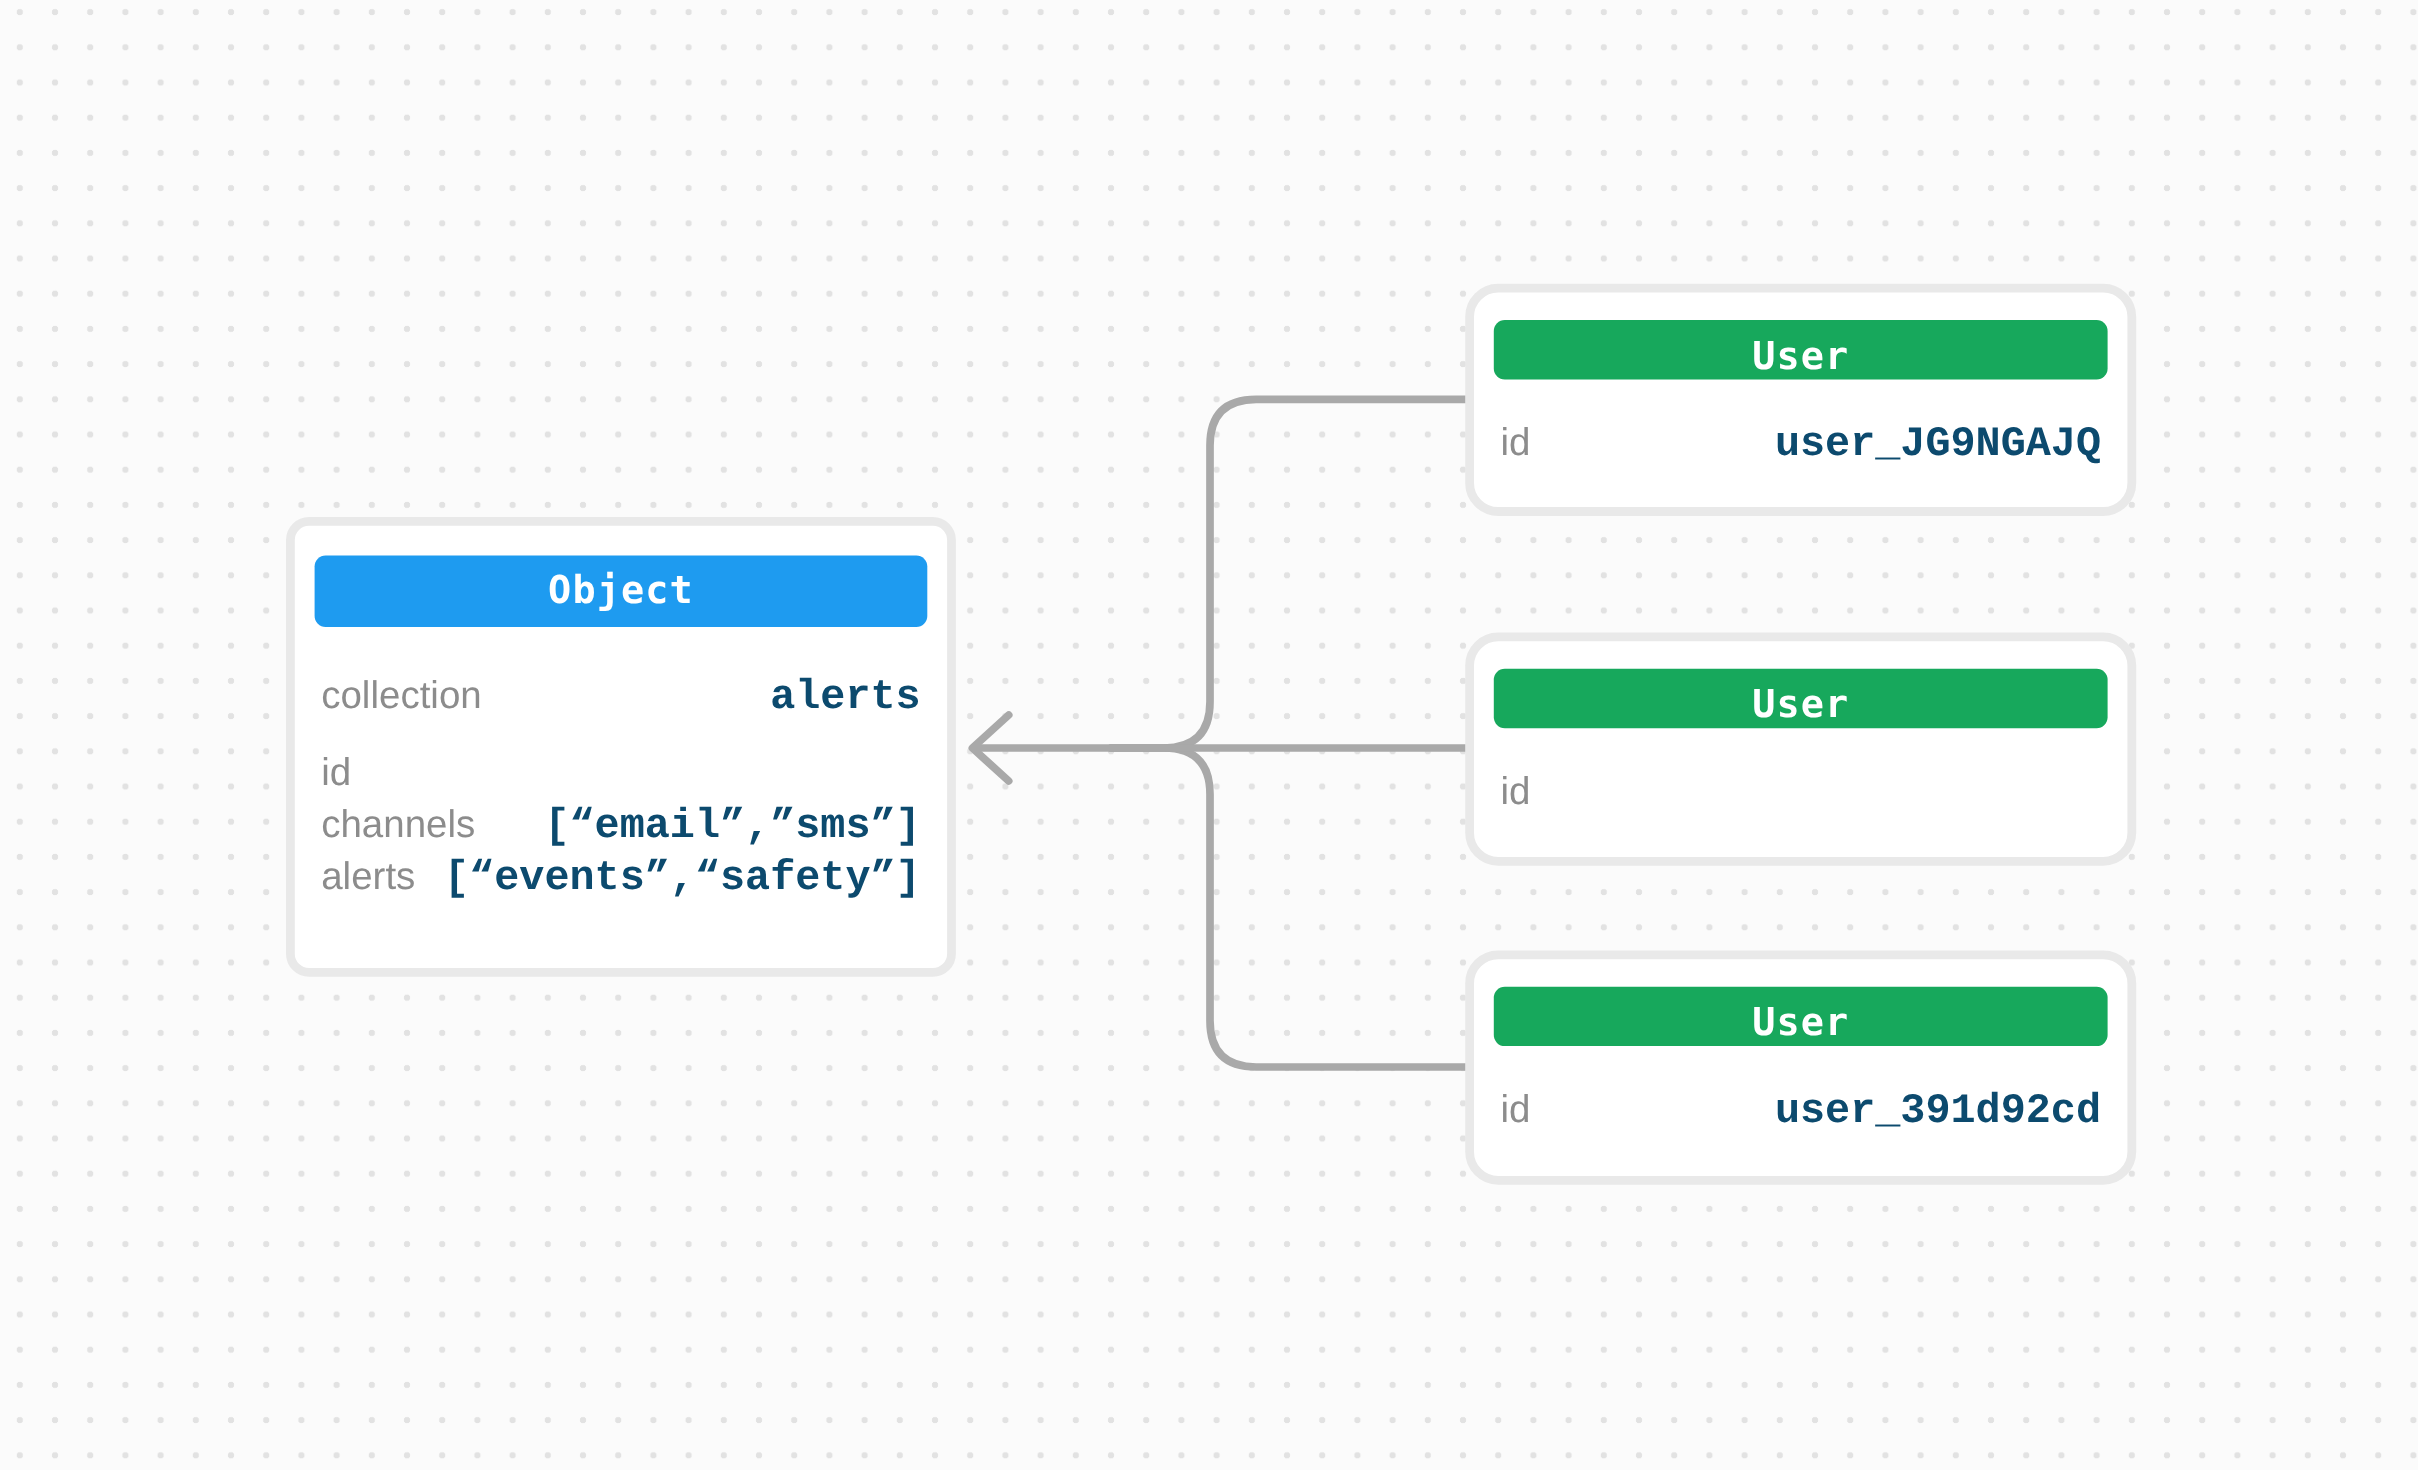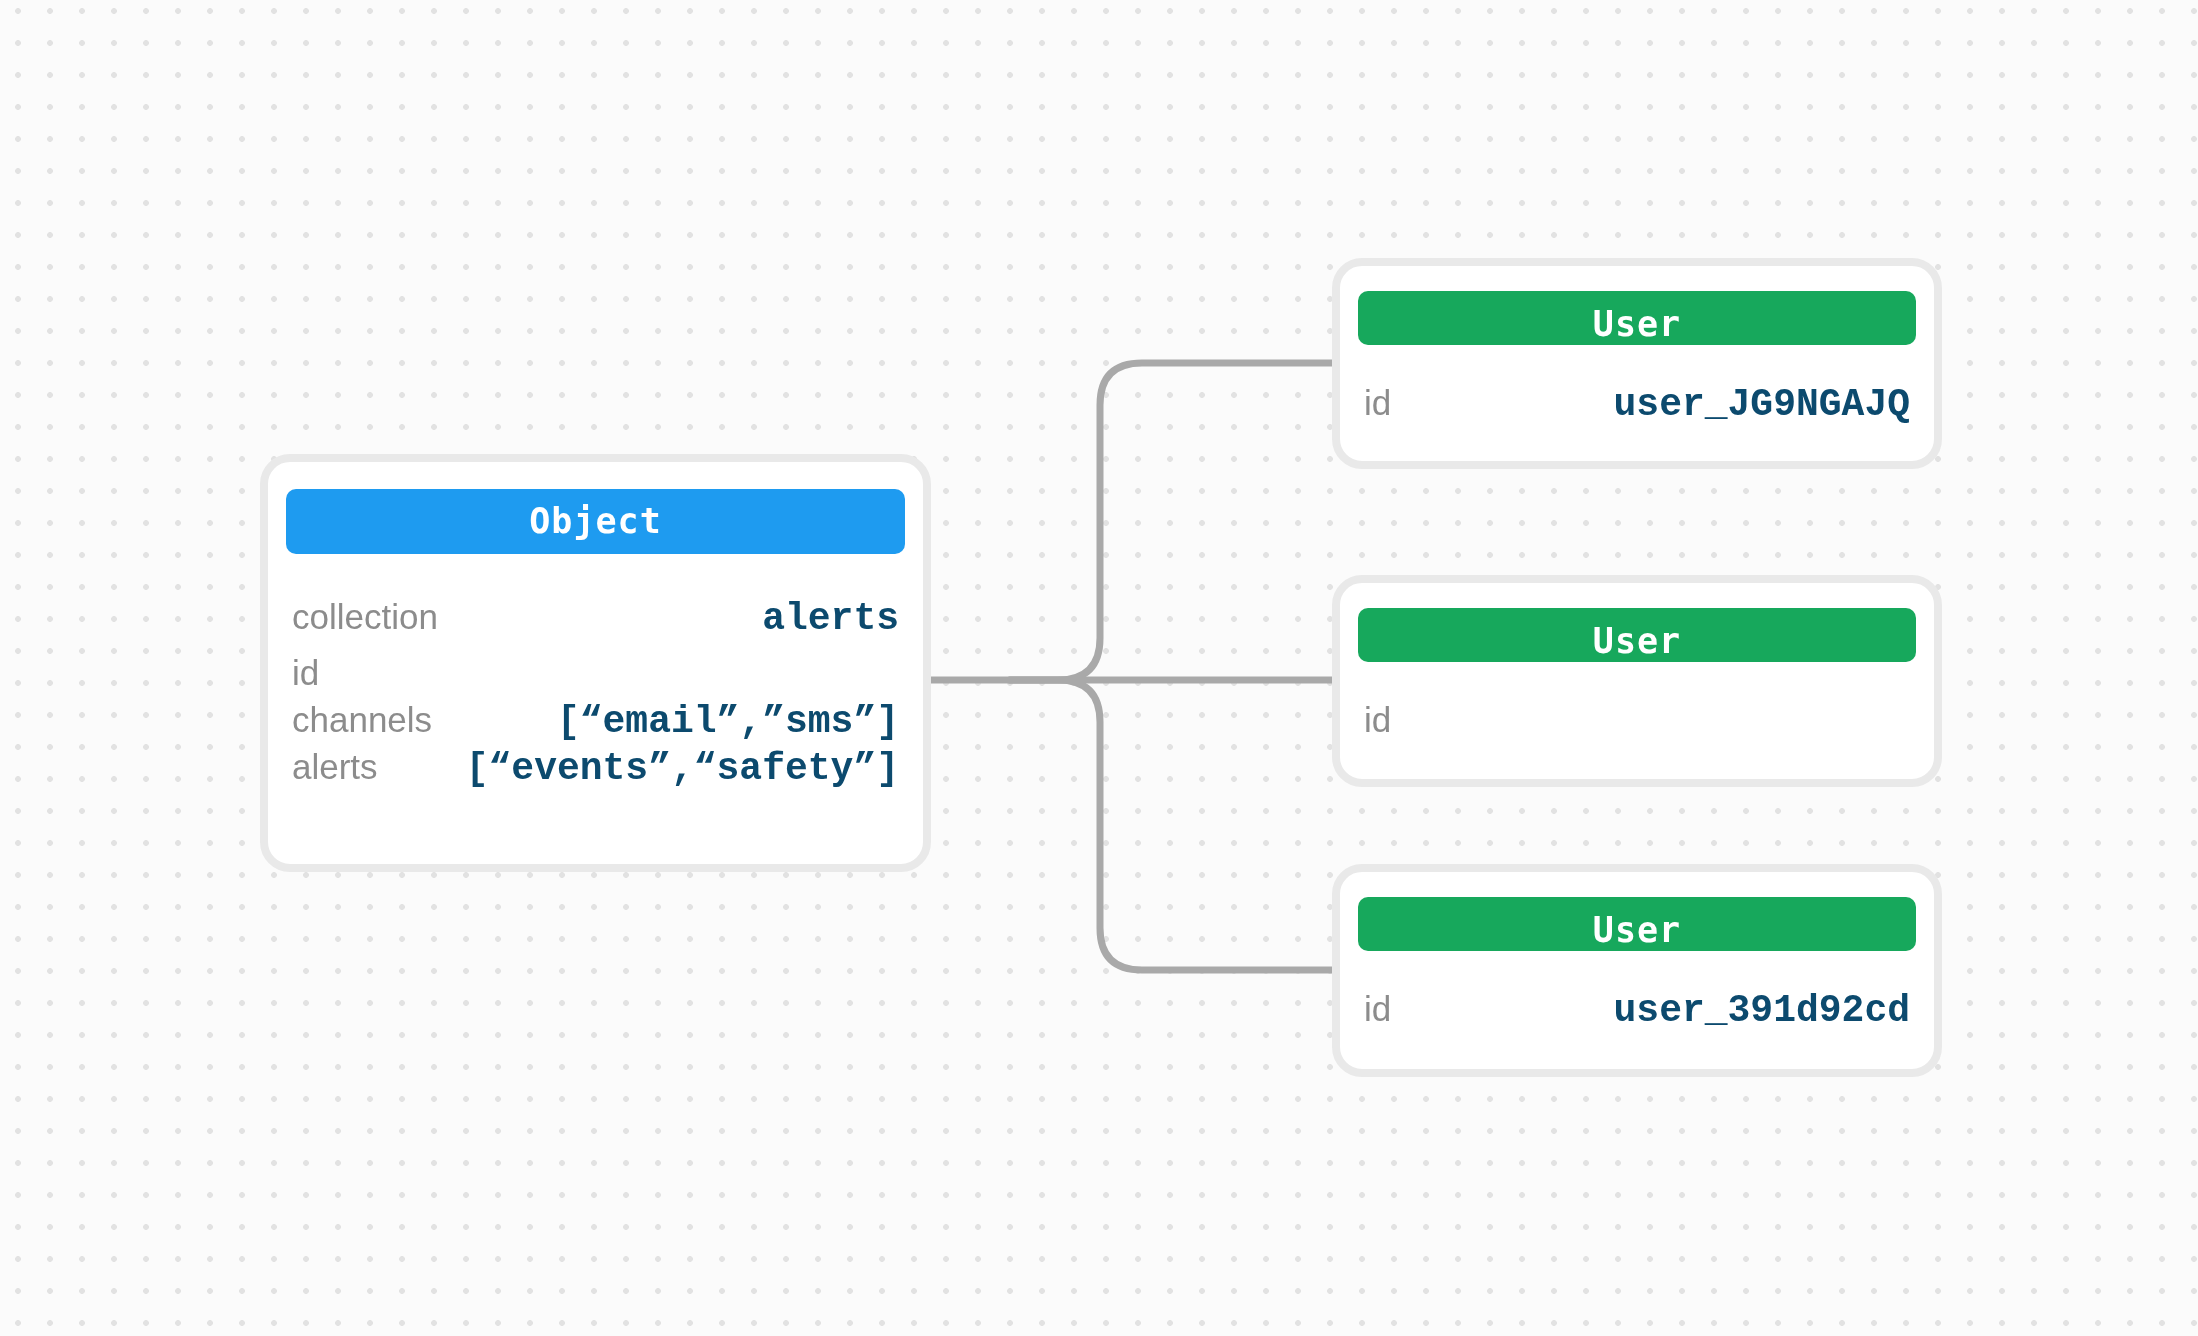--- a/index.html
+++ b/index.html
@@ -71,24 +71,24 @@
   }
   .field-value {
     color: #0c4a6e;
     font-family: Liberation Mono, monospace;
     font-size: 38px;
     font-weight: 600;
     white-space: pre;
   }
 
   
-  #object-card  { left: 260px;  top: 454px; width: 671px; height: 418px; }
+  #object-card  { left: 260px;  top: 470px; width: 609px; height: 418px; border-radius: 21px; }
   #object-card .card-header { margin-top: 27px; height: 65px; line-height: 65px; }
   #object-card .card-body   { margin-top: 39px; }
-  #object-card .row-collection { margin-bottom: 9px; }
+  #object-card .row-collection { margin-bottom: 23px; }
 
   
   #user-card-1 { left: 1332px; top: 258px; width: 610px; height: 211px; }
   #user-card-2 { left: 1332px; top: 575px; width: 610px; height: 212px; }
   #user-card-3 { left: 1332px; top: 864px; width: 610px; height: 213px; }
   .user-card .card-body { margin-top: 34px; }
 </style>
 </head>
 <body>
 

